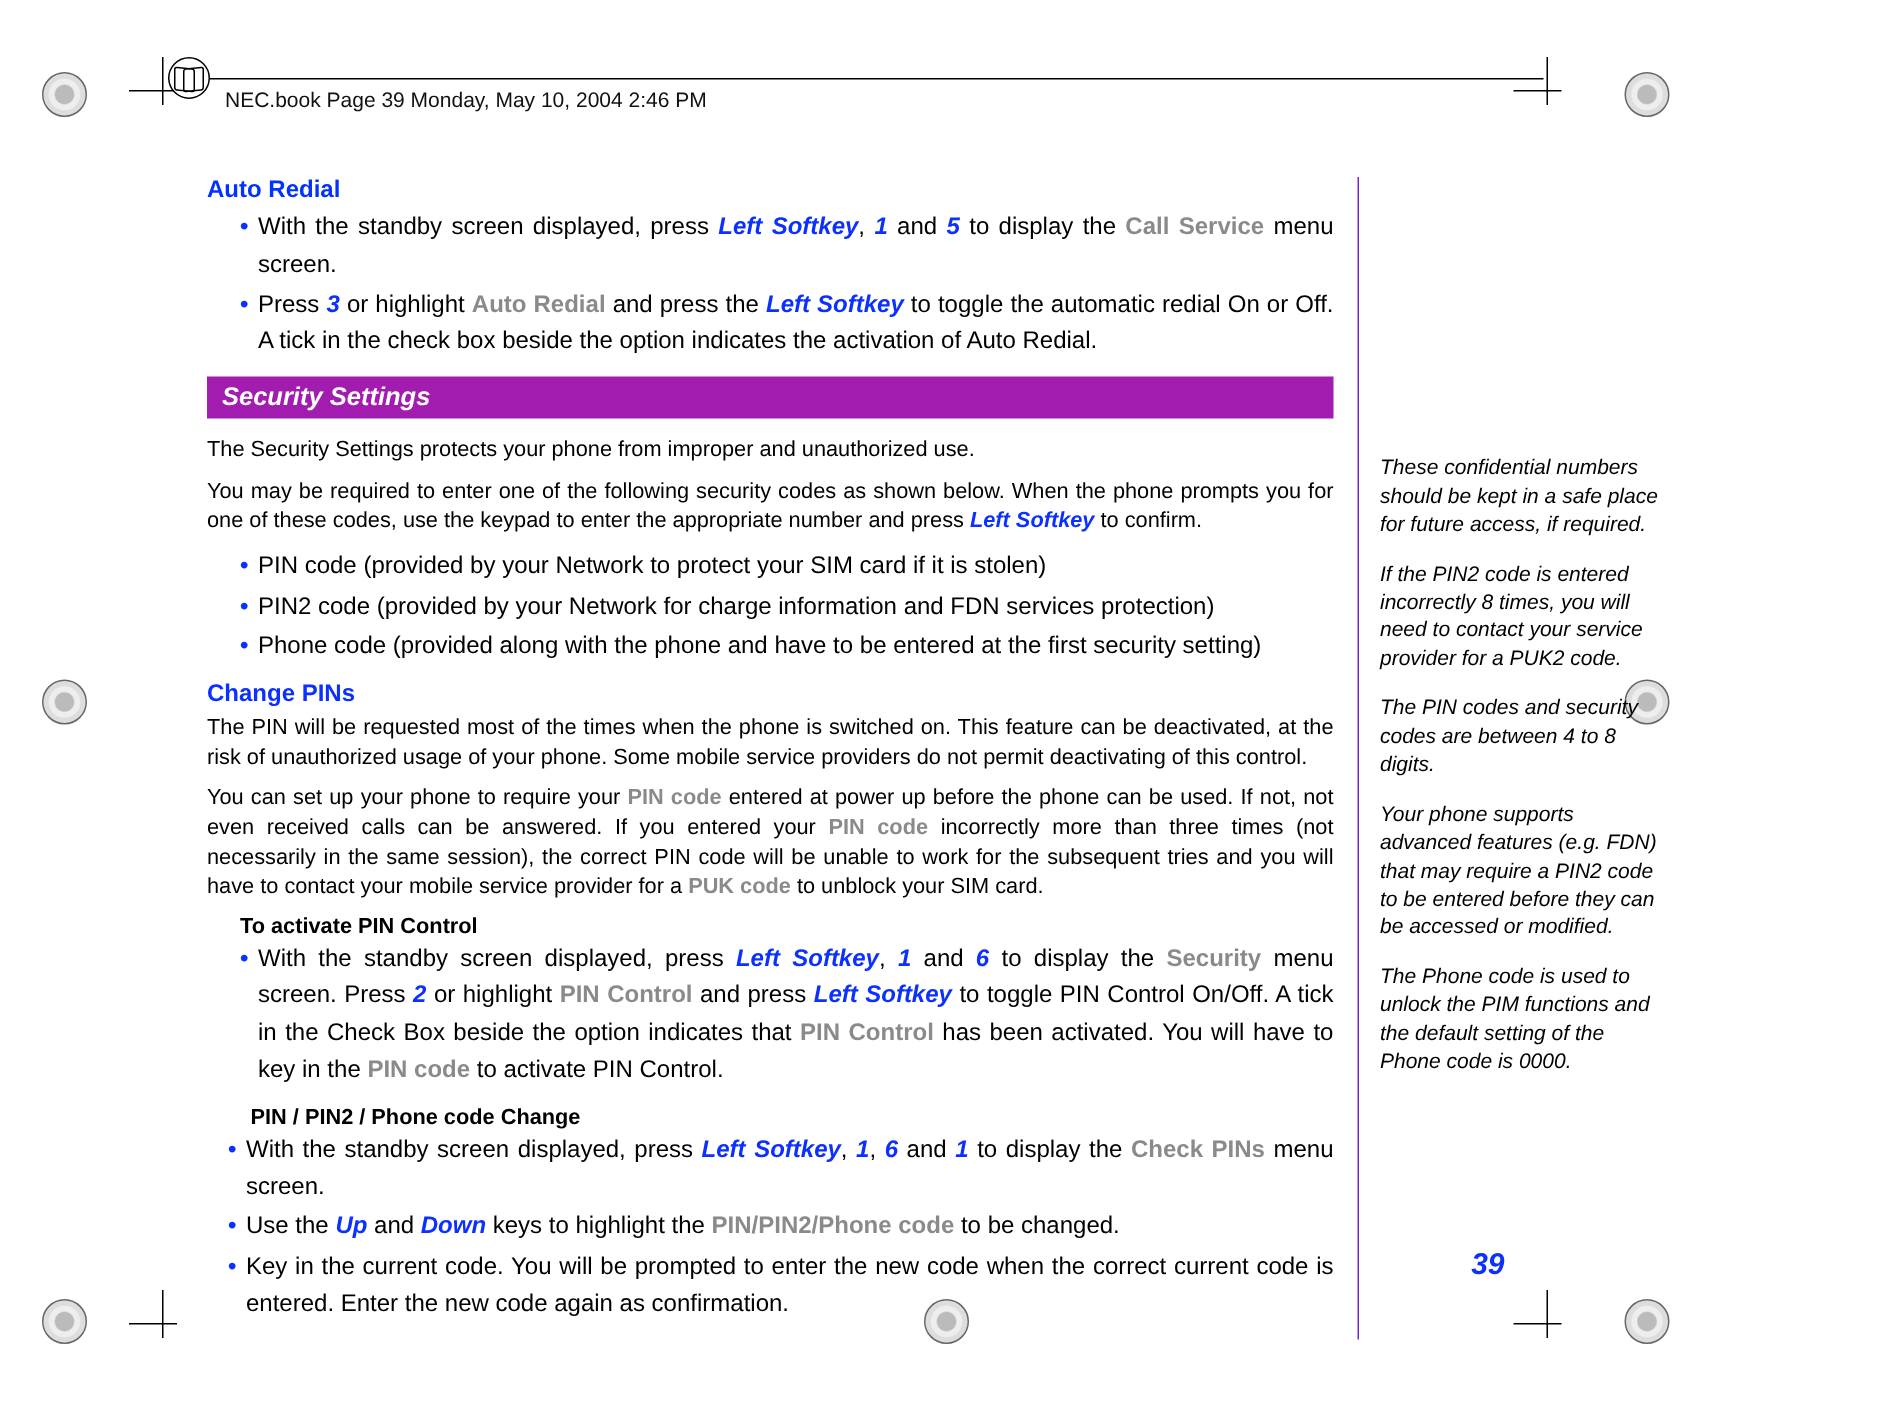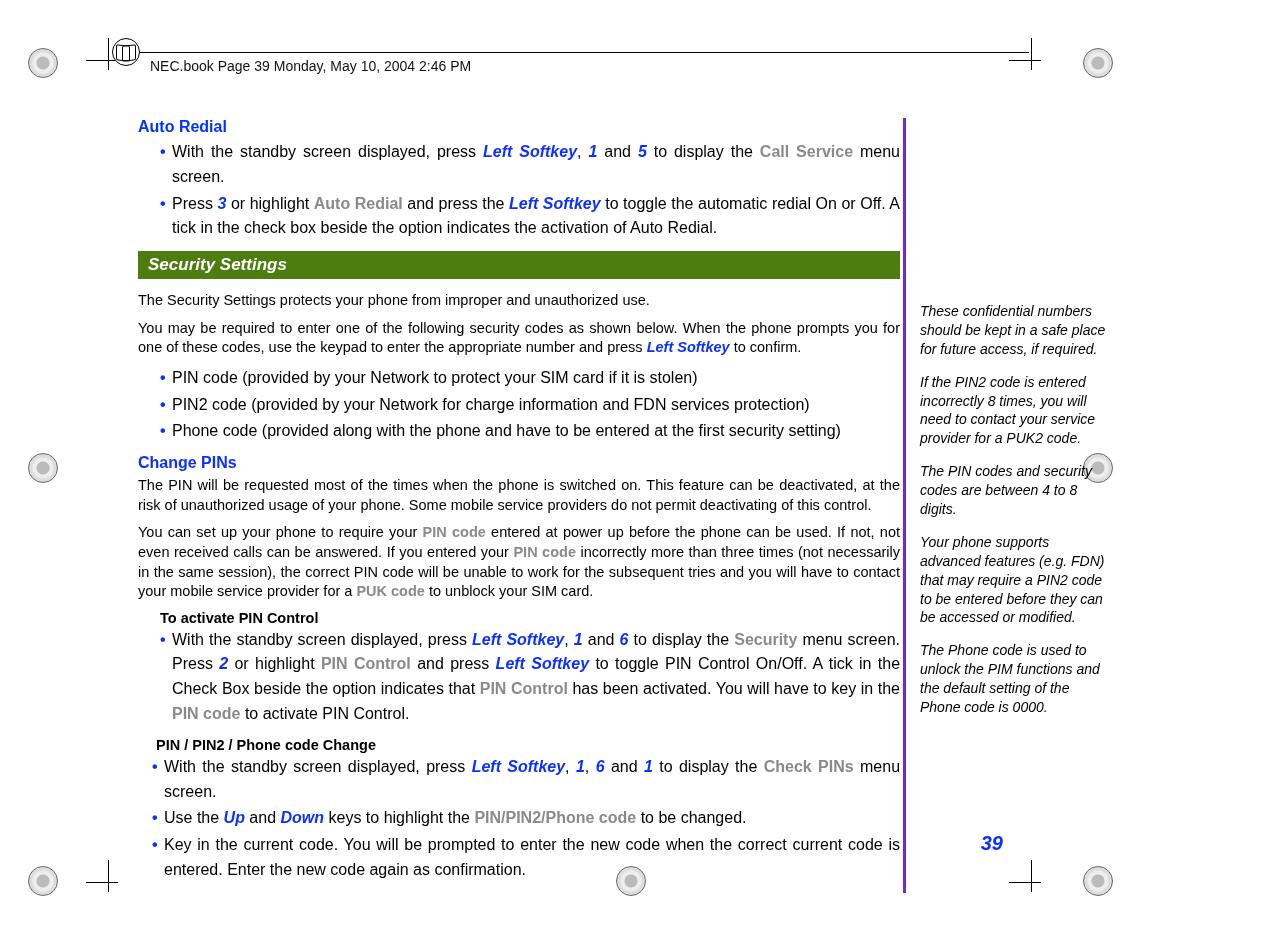--- a/index.html
+++ b/index.html
@@ -24,34 +24,34 @@
 
   .header-line { position: absolute; top: 52px; left: 112px; right: 112px; height: 28px; }
   .header-line .bar { position: absolute; top: 0; left: 0; right: 0; height: 1px; background: #000; }
   .header-line .bookish { position: absolute; left: 0; top: -14px; width: 28px; height: 28px; border-radius: 50%; border: 1px solid #000; background: #fff; display:flex; align-items:center; justify-content:center; }
   .header-line .bookish::before, .header-line .bookish::after { content:""; position:absolute; width:12px; height:14px; border:1px solid #000; border-radius:2px; top:6px; }
   .header-line .bookish::before { left:3px; transform: skewY(6deg); }
   .header-line .bookish::after { right:3px; transform: skewY(-6deg); }
   .header-text { position: absolute; top: 58px; left: 150px; font-size: 14px; color: #111; }
 
   .content { position: absolute; top: 118px; left: 138px; width: 988px; }
-  .main { float: left; width: 768px; padding-right: 3px; border-right: 3px solid #6d28d9; }
+  .main { float: left; width: 768px; padding-right: 16px; border-right: 1px solid #6d28d9; }
   .side { float: left; width: 200px; padding-left: 14px; font-style: italic; font-size: 14px; line-height: 1.35; }
 
   h2.red { color: #0b30ff; font-size: 16px; font-weight: bold; margin-bottom: 4px; }
   h2.red.auto { color: #0033ff; }
   .para { font-size: 14.5px; line-height: 1.35; margin-bottom: 8px; text-align: justify; }
   ul.bul { list-style: none; margin: 2px 0 10px 22px; }
   ul.bul li { position: relative; font-size: 16px; line-height: 1.55; padding-left: 12px; margin-bottom: 2px; text-align: justify; }
   ul.bul li::before { content: "•"; position: absolute; left: 0; color: #0b30ff; font-weight: bold; }
 
   .blue { color: #0b30ff; font-weight: bold; font-style: italic; }
   .grayb { color: #8a8a8a; font-weight: bold; }
 
-  .section-bar { background: #4d7c0f; color: #fff; font-weight: bold; font-style: italic; font-size: 17px; padding: 4px 10px; margin: 10px 0 12px 0; font-family: Arial, sans-serif; }
+  .section-bar { background: #a21caf; color: #fff; font-weight: bold; font-style: italic; font-size: 17px; padding: 4px 10px; margin: 10px 0 12px 0; font-family: Arial, sans-serif; }
 
   .subhead { font-weight: bold; font-size: 14.5px; margin: 8px 0 2px 22px; }
   .side p { margin-bottom: 14px; }
   .side-spacer { height: 184px; }
 
   .page-num { position: absolute; right: 138px; top: 832px; color: #0b30ff; font-weight: bold; font-style: italic; font-size: 20px; }
 
   .run { display: inline; }
   span.norm { font-weight: normal; font-style: normal; color: #000; }
 </style>
@@ -120,21 +120,21 @@
       <span class="run norm">You can set up your phone to require your </span><span class="grayb">PIN code</span><span class="run norm"> entered at power up before the phone can be used. If not, not even received calls can be answered. If you entered your </span><span class="grayb">PIN code</span><span class="run norm"> incorrectly more than three times (not necessarily in the same session), the correct PIN code will be unable to work for the subsequent tries and you will have to contact your mobile service provider for a </span><span class="grayb">PUK code</span><span class="run norm"> to unblock your SIM card.</span>
     </p>
 
     <div class="subhead">To activate PIN Control</div>
     <ul class="bul">
       <li>
         <span class="run norm">With the standby screen displayed, press </span><span class="blue">Left Softkey</span><span class="run norm">, </span><span class="blue">1</span><span class="run norm"> and </span><span class="blue">6</span><span class="run norm"> to display the </span><span class="grayb">Security</span><span class="run norm"> menu screen. Press </span><span class="blue">2</span><span class="run norm"> or highlight </span><span class="grayb">PIN Control</span><span class="run norm"> and press </span><span class="blue">Left Softkey</span><span class="run norm"> to toggle PIN Control On/Off. A tick in the Check Box beside the option indicates that </span><span class="grayb">PIN Control</span><span class="run norm"> has been activated. You will have to key in the </span><span class="grayb">PIN code</span><span class="run norm"> to activate PIN Control.</span>
       </li>
     </ul>
 
-    <div class="subhead" style="margin-left:18px">PIN / PIN2 / Phone code Change</div>
+    <div class="subhead" style="margin-left:29px">PIN / PIN2 / Phone code Change</div>
     <ul class="bul" style="margin-left:14px">
       <li>
         <span class="run norm">With the standby screen displayed, press </span><span class="blue">Left Softkey</span><span class="run norm">, </span><span class="blue">1</span><span class="run norm">, </span><span class="blue">6</span><span class="run norm"> and </span><span class="blue">1</span><span class="run norm"> to display the </span><span class="grayb">Check PINs</span><span class="run norm"> menu screen.</span>
       </li>
       <li>
         <span class="run norm">Use the </span><span class="blue">Up</span><span class="run norm"> and </span><span class="blue">Down</span><span class="run norm"> keys to highlight the </span><span class="grayb">PIN/PIN2/Phone code</span><span class="run norm"> to be changed.</span>
       </li>
       <li>Key in the current code. You will be prompted to enter the new code when the correct current code is entered. Enter the new code again as confirmation.</li>
     </ul>
 

